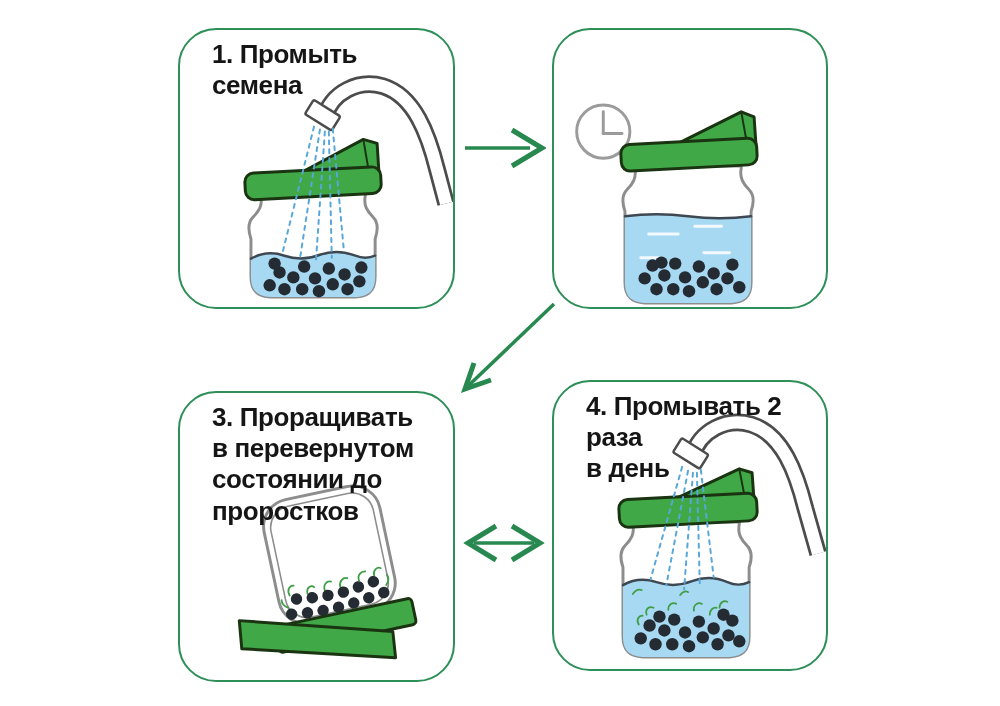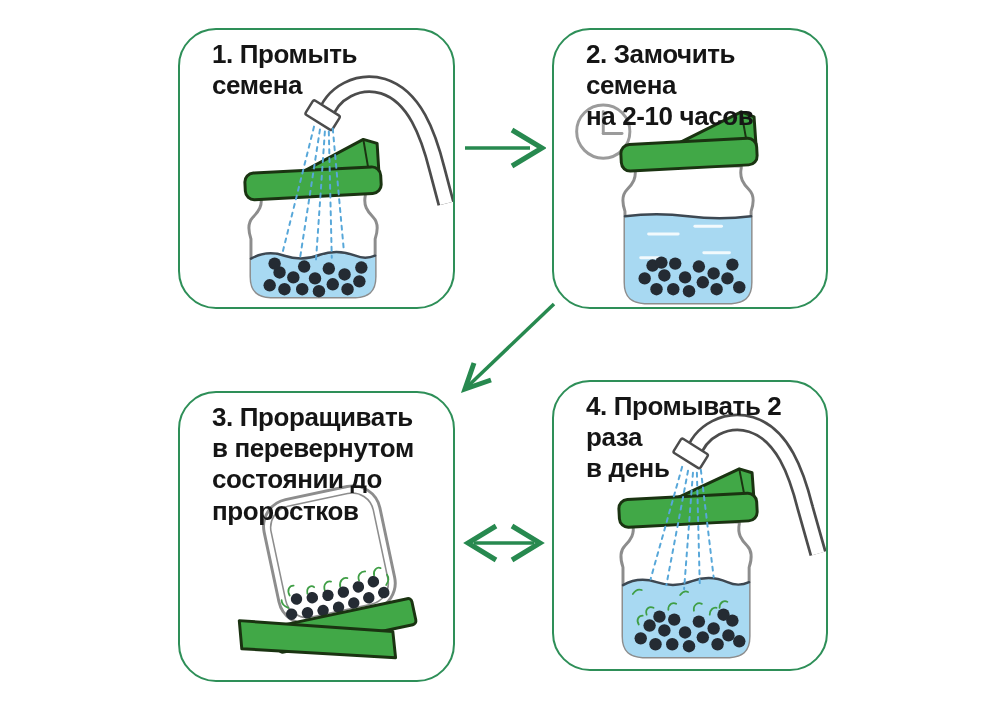--- a/index.html
+++ b/index.html
@@ -98,22 +98,20 @@
         <path d="M136,98 L104,226"></path>
           <path d="M142,101 L122,230"></path>
           <path d="M147,103 L138,233"></path>
         <path d="M151,103 L154,231"></path>
           <path d="M155,100 L166,221"></path>
       </g>
     </svg>
   </div>
 
   <div class="panel" style="left:552px; top:28px; width:276px; height:281px;">
-    <div class="title">2. Замочить семена
-на 2-10 часов</div>
     <svg class="illus" viewBox="0 0 276 281">
       <g class="clock">
         <circle cx="50" cy="103" r="27"></circle>
         <path d="M50,105 L50,83"></path>
         <path d="M50,105 L69,105"></path>
       </g>
       <path class="jar" d="M82,138 L190,138 L190,140 C188,150 192,156 198,162 C204,168 202,178 200,184 L200,256 C200,272 192,276 180,277 L92,277 C80,276 72,272 72,256 L72,184 C70,178 68,168 74,162 C80,156 84,150 82,140 Z"></path>
       <g>
         <path class="water" d="M72,189 Q104,185 136,189 Q168,193 200,189 L200,256 C200,272 192,276 180,277 L92,277 C80,276 72,272 72,256 Z"></path>
         <path class="water-top" d="M72,189 Q104,185 136,189 Q168,193 200,189"></path>

